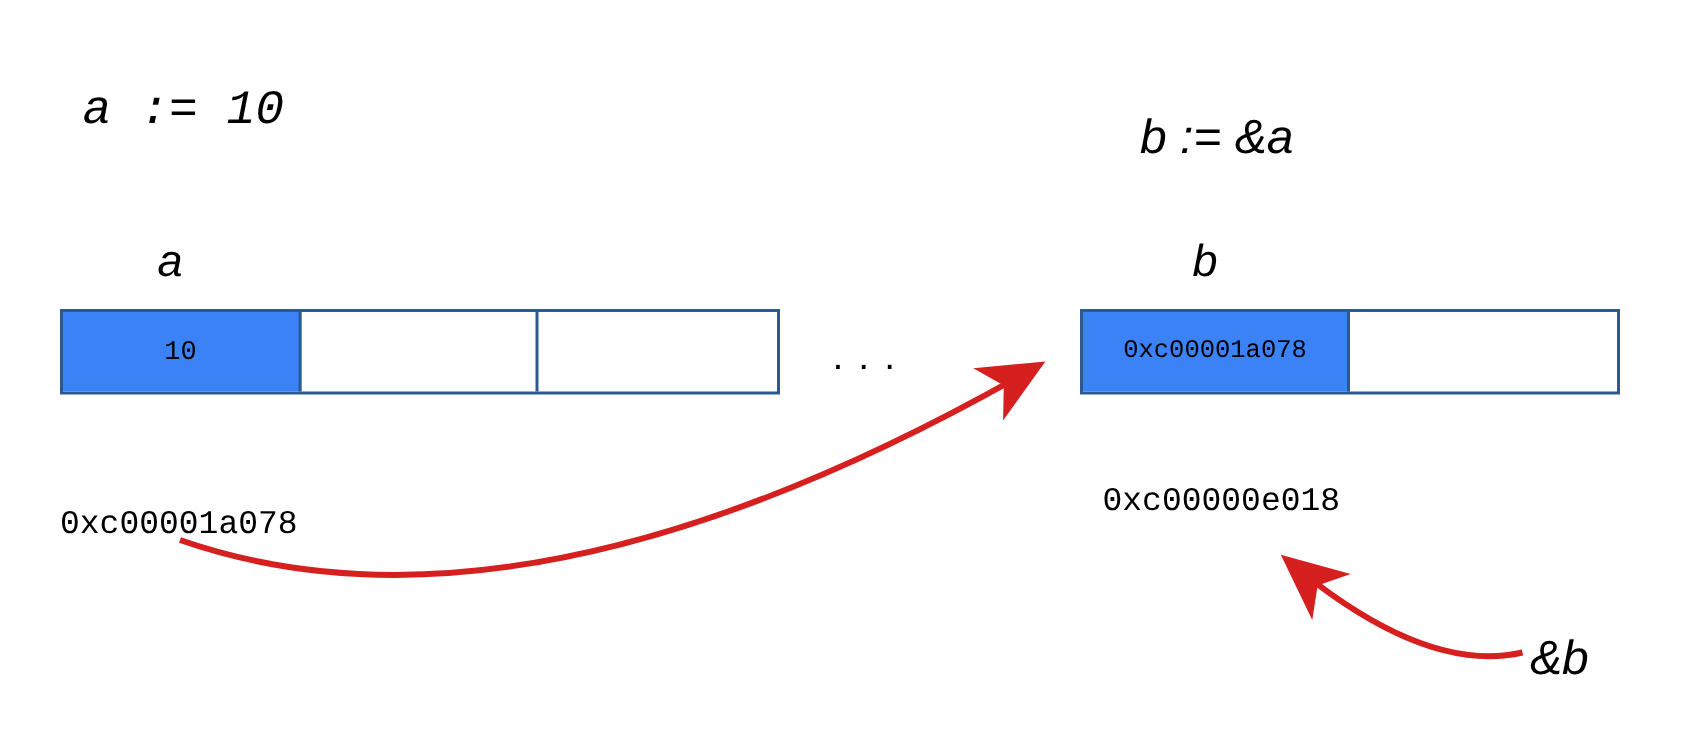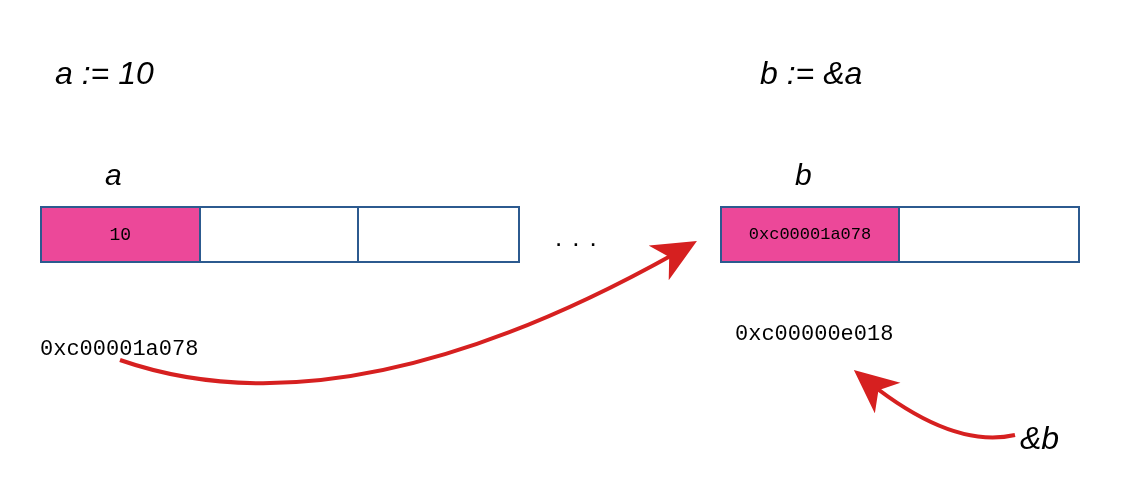--- a/index.html
+++ b/index.html
@@ -17,24 +17,25 @@
     .declaration {
       position: absolute;
       font-size: 32px;
       font-style: italic;
       color: #000;
       font-family: 'Comic Sans MS', cursive, sans-serif;
     }
     .decl-a {
       left: 55px;
       top: 55px;
+      font-family: Liberation Mono, monospace;
     }
     .decl-b {
       left: 760px;
-      top: 55px;
+      top: 73px;
     }
     .var-label {
       position: absolute;
       font-size: 30px;
       font-style: italic;
       color: #000;
       font-family: 'Comic Sans MS', cursive, sans-serif;
     }
     .label-a {
       left: 105px;
@@ -67,21 +68,21 @@
       align-items: center;
       justify-content: center;
       font-size: 18px;
       font-family: 'Courier New', monospace;
       color: #000;
     }
     .cell:last-child {
       border-right: none;
     }
     .cell-filled {
-      background: #ec4899;
+      background: #3b82f6;
     }
     .cell-a1 { width: 160px; }
     .cell-a2 { width: 160px; }
     .cell-a3 { width: 160px; }
     .cell-b1 { width: 180px; font-size: 17px; }
     .cell-b2 { width: 180px; }
     .ellipsis {
       position: absolute;
       left: 555px;
       top: 222px;

